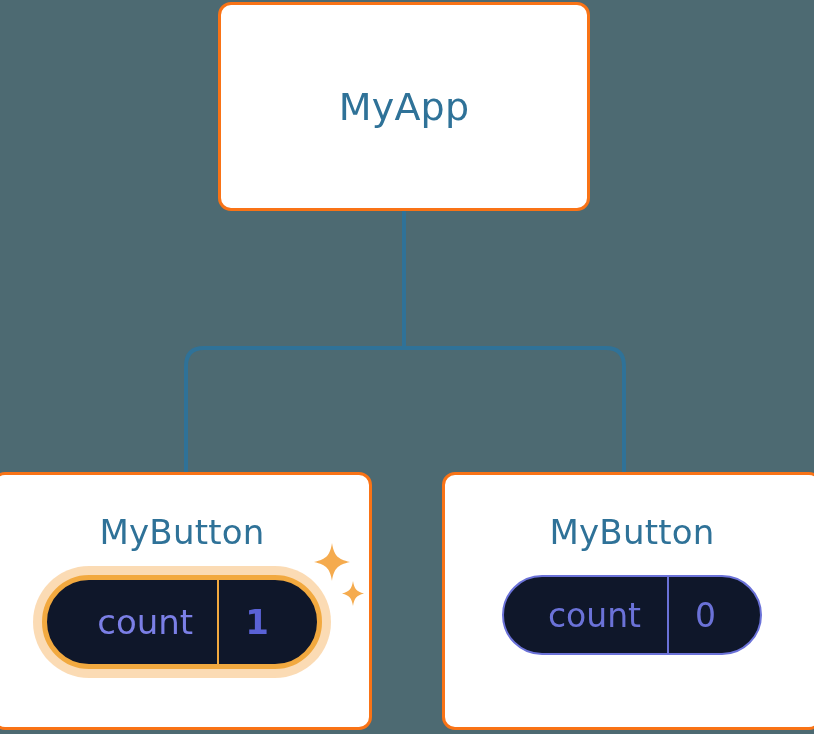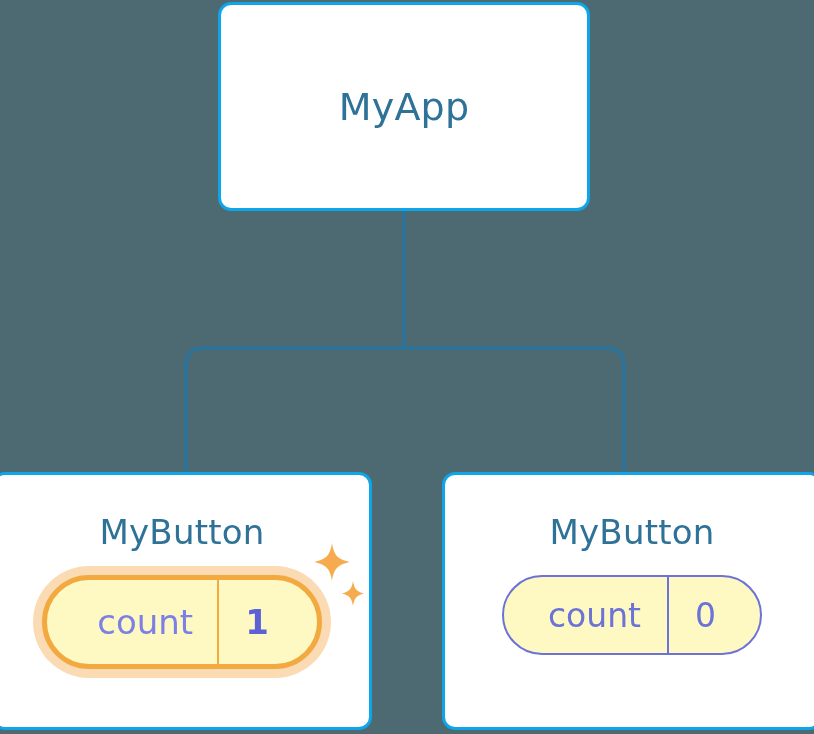--- a/index.html
+++ b/index.html
@@ -27,21 +27,21 @@
     left: 0;
     top: 0;
     width: 814px;
     height: 734px;
     pointer-events: none;
   }
 
   .node-card {
     position: absolute;
     background: #ffffff;
-    border: 3px solid #0ea5e9;
+    border: 3px solid #f97316;
     border-radius: 13px;
     box-sizing: border-box;
     display: flex;
     flex-direction: column;
     align-items: center;
   }
 
   .node-card.root {
     left: 218px;
     top: 2px;
@@ -89,21 +89,21 @@
     justify-content: center;
   }
 
   .pill {
     position: relative;
     display: flex;
     align-items: stretch;
     height: 80px;
     border: 2px solid #6b72d8;
     border-radius: 44px;
-    background: #fef9c3;
+    background: #0f172a;
     box-sizing: border-box;
   }
 
   .pill.highlight {
     border: 5px solid #f2a93f;
     height: 94px;
     border-radius: 52px;
     box-shadow: 0 0 0 9px rgba(247, 190, 119, 0.55);
   }
 

